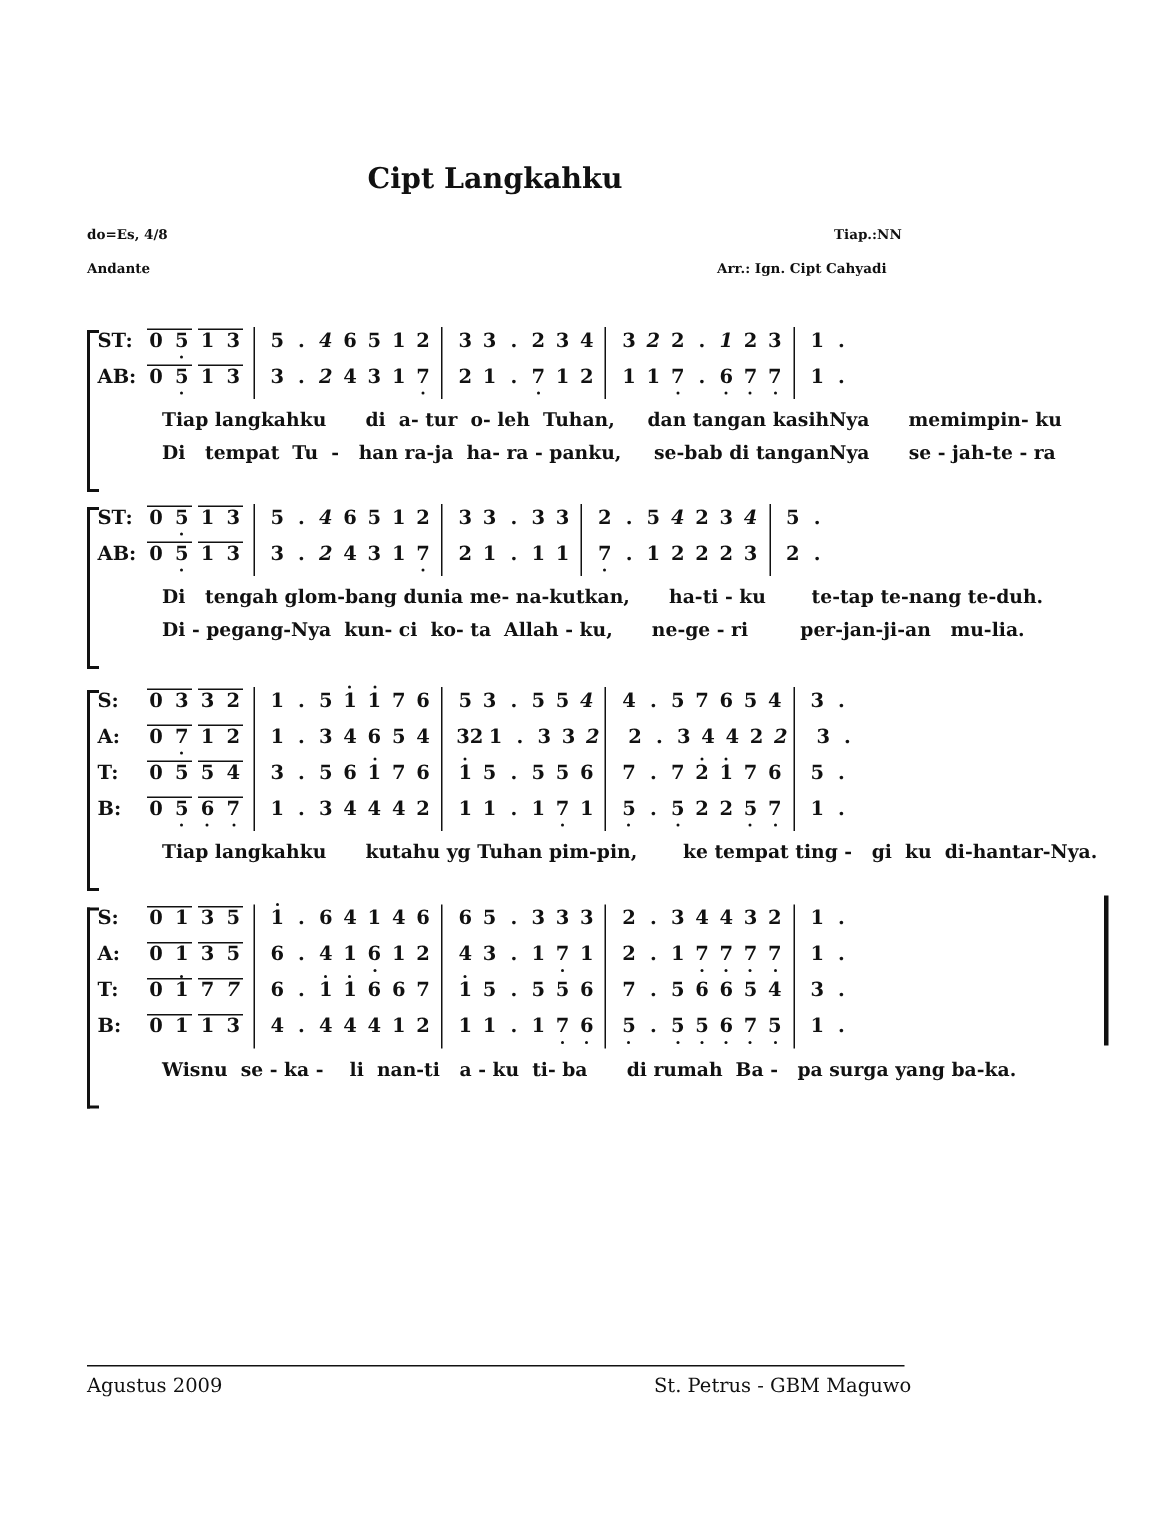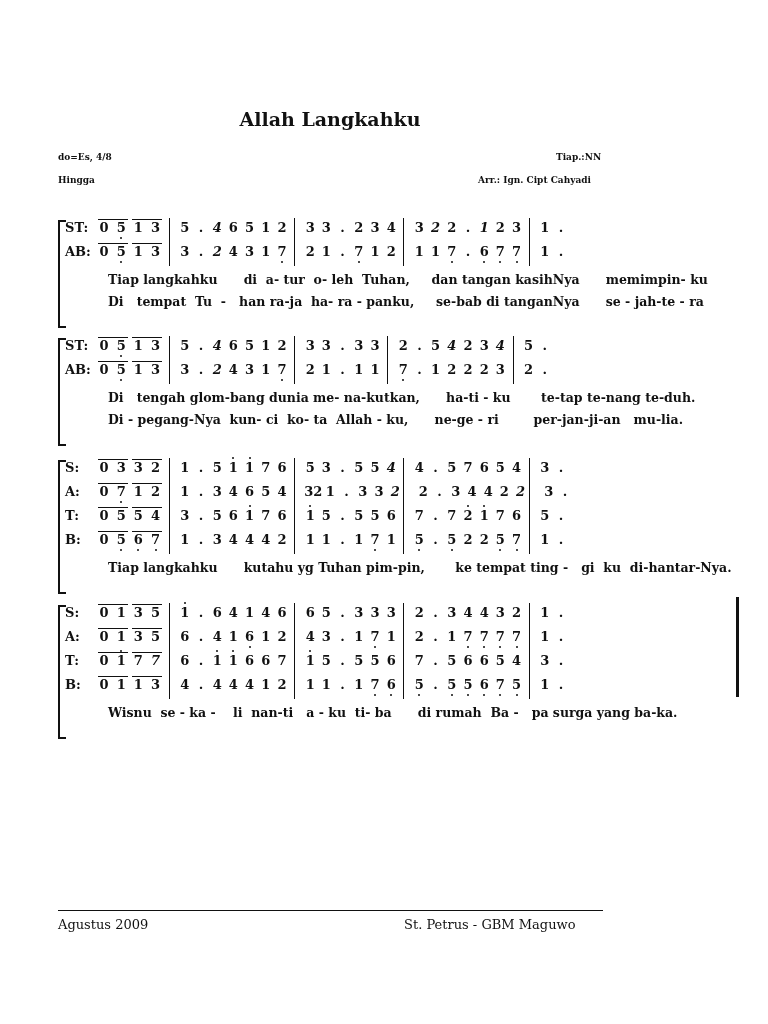--- a/index.html
+++ b/index.html
@@ -18,24 +18,24 @@
   .dot-above::before { content:""; position:absolute; left:5px; top:-3px; width:2px; height:2px; background:#111; border-radius:1px; }
   .dot-below::after { content:""; position:absolute; left:5px; bottom:-3px; width:2px; height:2px; background:#111; border-radius:1px; }
   .lyric { position:absolute; font-size:12.5px; font-weight:bold; white-space:pre; }
   .footer-line { left:58px; width:545px; top:910px; border-top:1.5px solid #111; }
   .footer { font-size:13px; top:917px; }
   .final-bar { position:absolute; width:3px; background:#111; }
 </style>
 </head>
 <body>
 
-<div class="abs title">Allah Langkahku</div>
+<div class="abs title">Cipt Langkahku</div>
 <div class="abs meta" style="left:58px;top:152px">do=Es, 4/8</div>
 <div class="abs meta" style="left:556px;top:152px">Tiap.:NN</div>
-<div class="abs meta" style="left:58px;top:175px">Hingga</div>
+<div class="abs meta" style="left:58px;top:175px">Andante</div>
 <div class="abs meta" style="left:478px;top:175px">Arr.: Ign. Cipt Cahyadi</div>
 
 <div id="score">
     <div class="system" style="top: 220px;">
       <div class="bracket" style="height: 104px;"></div>
       <div class="label" style="top: 0px;">ST:</div>
       <div class="note" style="left: 40px; top: 0px;">0</div>
       <div class="note dot-below" style="left: 57.2px; top: 0px;">5</div>
       <div class="note" style="left: 74.4px; top: 0px;">1</div>
       <div class="note" style="left: 91.6px; top: 0px;">3</div>
@@ -410,13 +410,13 @@
       <div class="bar" style="left: 236.2px; top: -2px; height: 96px;"></div>
       <div class="bar" style="left: 345.4px; top: -2px; height: 96px;"></div>
       <div class="bar" style="left: 470.8px; top: -2px; height: 96px;"></div>
       <div class="final-bar" style="left: 678px; top: -8px; height: 100px;"></div>
       <div class="lyric" style="left: 50px; top: 100px;">Wisnu  se - ka -    li  nan-ti   a - ku  ti- ba      di rumah  Ba -   pa surga yang ba-ka.</div>
     </div>
   </div>
 
 <div class="abs footer-line"></div>
 <div class="abs footer" style="left:58px">Agustus 2009</div>
-<div class="abs footer" style="left:404px">St. Petrus - GBM Maguwo</div>
+<div class="abs footer" style="left:436px">St. Petrus - GBM Maguwo</div>
 
 </body></html>

